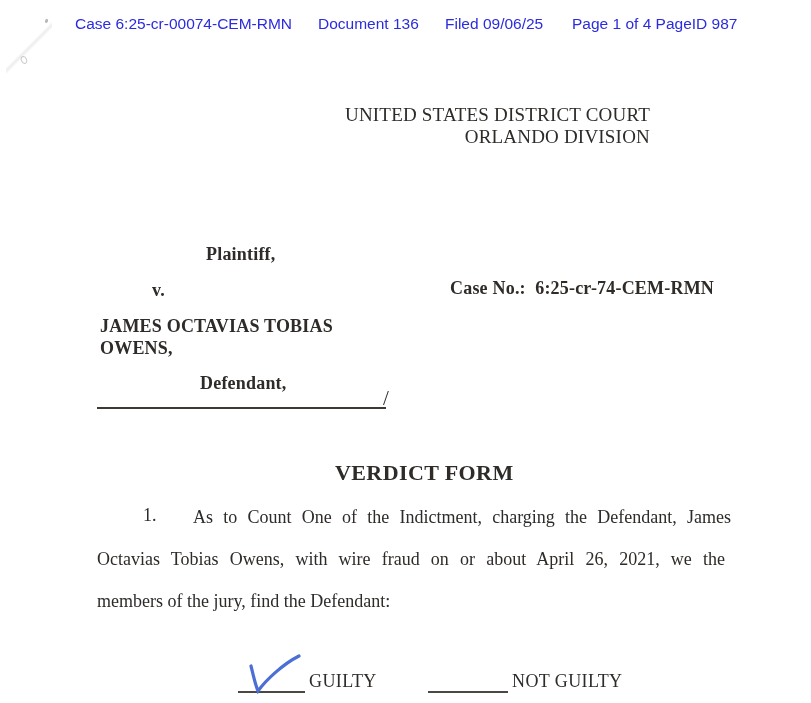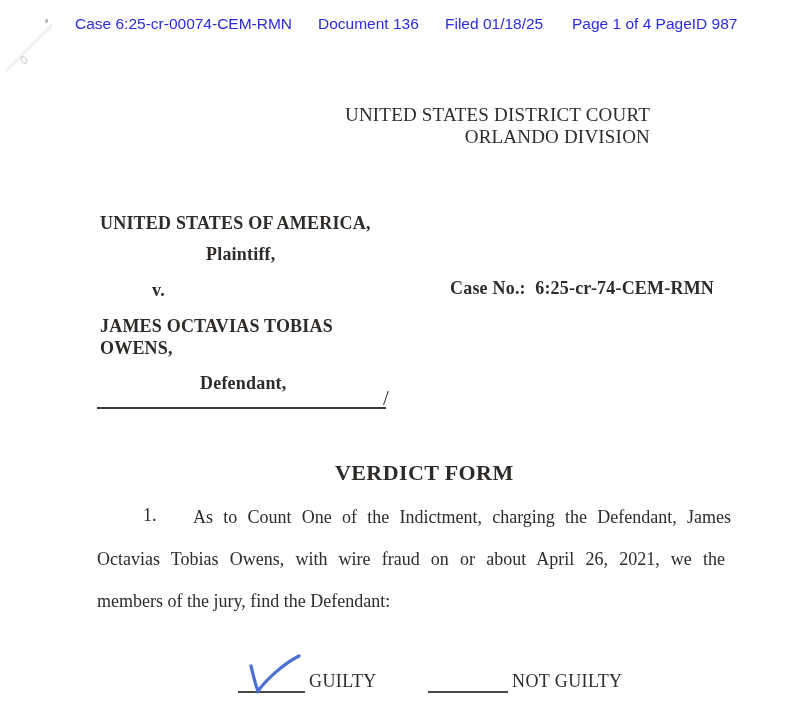--- a/index.html
+++ b/index.html
@@ -91,30 +91,29 @@
 
 <div class="page">
 
   <div class="streak"></div>
   <div class="speck1"></div>
   <div class="speck2"></div>
 
   <div class="stamp">
     <span class="s1">Case 6:25-cr-00074-CEM-RMN</span>
     <span class="s2">Document 136</span>
-    <span class="s3">Filed 01/18/25</span>
+    <span class="s3">Filed 09/06/25</span>
     <span class="s4">Page 1 of 4 PageID 987</span>
   </div>
 
   <div class="court">
     <div>UNITED STATES DISTRICT COURT</div>
     <div>ORLANDO DIVISION</div>
   </div>
 
-  <div class="abs cap" style="left:100px;top:213px;">UNITED STATES OF AMERICA,</div>
   <div class="abs cap" style="left:206px;top:244px;">Plaintiff,</div>
   <div class="abs cap" style="left:152px;top:280px;">v.</div>
   <div class="abs cap pre" style="left:450px;top:278px;">Case No.:  6:25-cr-74-CEM-RMN</div>
   <div class="abs cap" style="left:100px;top:316px;">JAMES OCTAVIAS TOBIAS</div>
   <div class="abs cap" style="left:100px;top:338px;">OWENS,</div>
   <div class="abs cap" style="left:200px;top:373px;">Defendant,</div>
   <div class="caption-rule"></div>
   <div class="slash">/</div>
 
   <div class="vtitle">VERDICT FORM</div>

